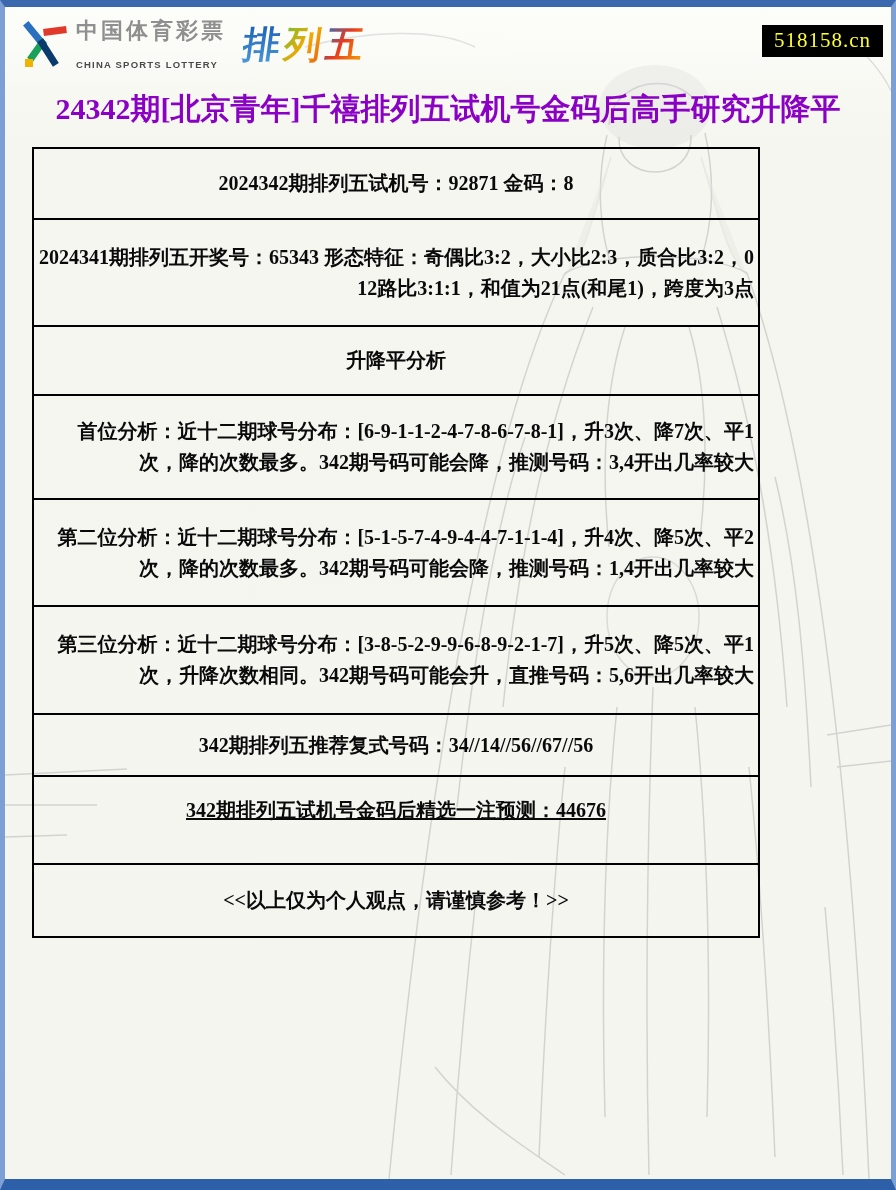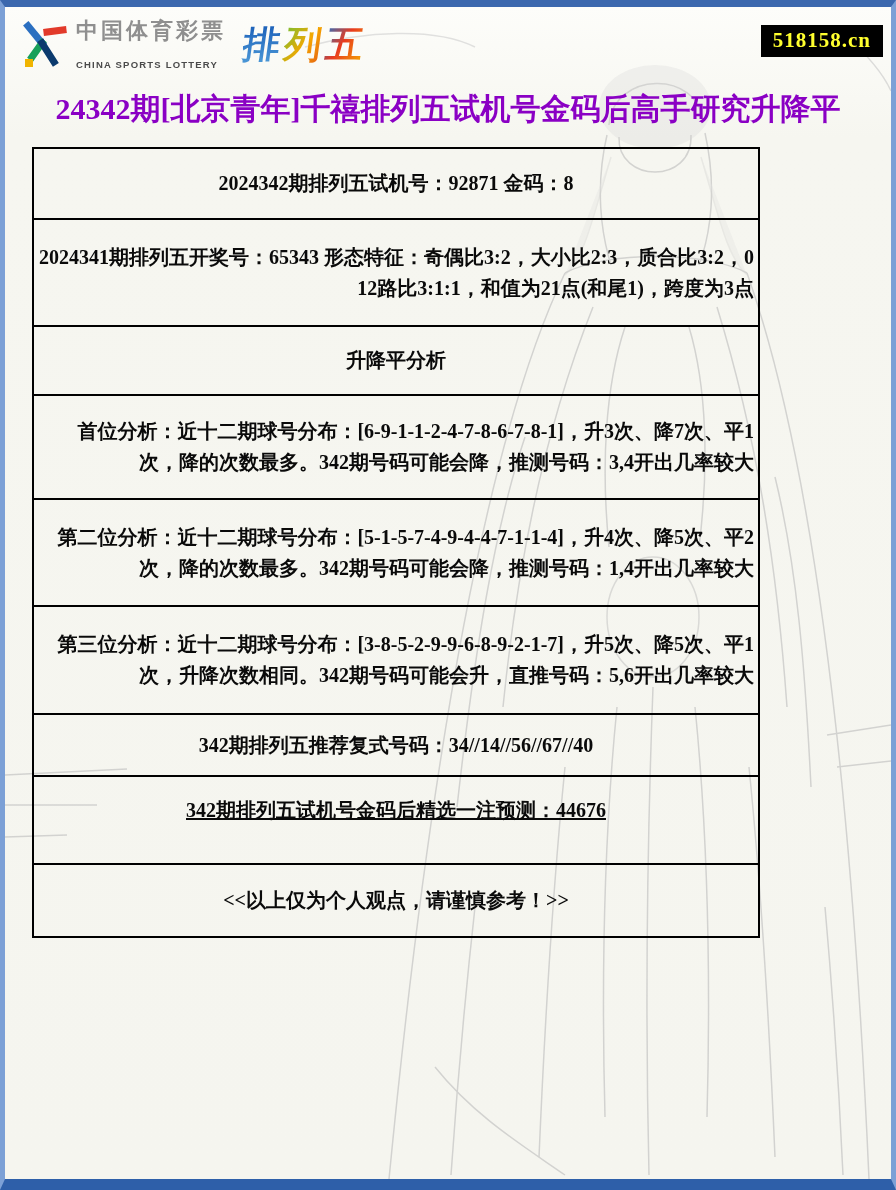--- a/index.html
+++ b/index.html
@@ -48,21 +48,21 @@
   .brand span{font-size:37px;line-height:1;
     -webkit-background-clip:text;background-clip:text;color:transparent;
     text-shadow:none;}
   .brand .c0{background-image:linear-gradient(180deg,#1b5fb8,#4d9ad8);}
   .brand .c1{background-image:linear-gradient(120deg,#8bbb2a 10%,#f5a800 55%,#e86a10 95%);}
   .brand .c2{background-image:linear-gradient(120deg,#e83a1e 20%,#c f2a12 50%,#f08300 90%);}
   .brand .c2{background-image:linear-gradient(120deg,#2b6fc0 0%,#e83a1e 45%,#f5a800 100%);}
   .badge{
     background:#000;color:#ffff2e;
     font-family:"Liberation Serif","DejaVu Serif",serif;
-    font-weight:bold;font-size:21px;
+    font-weight:normal;font-size:21px;
     padding:3px 12px 4px 12px;margin:6px 4px 0 0;
     letter-spacing:1px;
   }
   
   .title{
     position:relative;z-index:2;
     margin:12px 8px 17px 8px;
     text-align:center;
     font-size:30px;font-weight:bold;
     color:#8a00c4;
@@ -162,19 +162,19 @@
 
     <div class="title">24342期[北京青年]千禧排列五试机号金码后高手研究升降平</div>
 
     <div class="table">
       <div class="row center h70">2024342期排列五试机号：92871  金码：8</div>
       <div class="row left  h107">2024341期排列五开奖号：65343 形态特征：奇偶比3:2，大小比2:3，质合比3:2，012路比3:1:1，和值为21点(和尾1)，跨度为3点</div>
       <div class="row center h70">升降平分析</div>
       <div class="row left  h104">首位分析：近十二期球号分布：[6-9-1-1-2-4-7-8-6-7-8-1]，升3次、降7次、平1次，降的次数最多。342期号码可能会降，推测号码：3,4开出几率较大</div>
       <div class="row left  h107">第二位分析：近十二期球号分布：[5-1-5-7-4-9-4-4-7-1-1-4]，升4次、降5次、平2次，降的次数最多。342期号码可能会降，推测号码：1,4开出几率较大</div>
       <div class="row left  h108">第三位分析：近十二期球号分布：[3-8-5-2-9-9-6-8-9-2-1-7]，升5次、降5次、平1次，升降次数相同。342期号码可能会升，直推号码：5,6开出几率较大</div>
-      <div class="row center h62">342期排列五推荐复式号码：34//14//56//67//40</div>
+      <div class="row center h62">342期排列五推荐复式号码：34//14//56//67//56</div>
       <div class="row center h68">342期排列五试机号金码后精选一注预测：44676</div>
       <div class="row center h73">&lt;&lt;以上仅为个人观点，请谨慎参考！&gt;&gt;</div>
     </div>
 
   </div>
 </div>
 
 </body></html>

